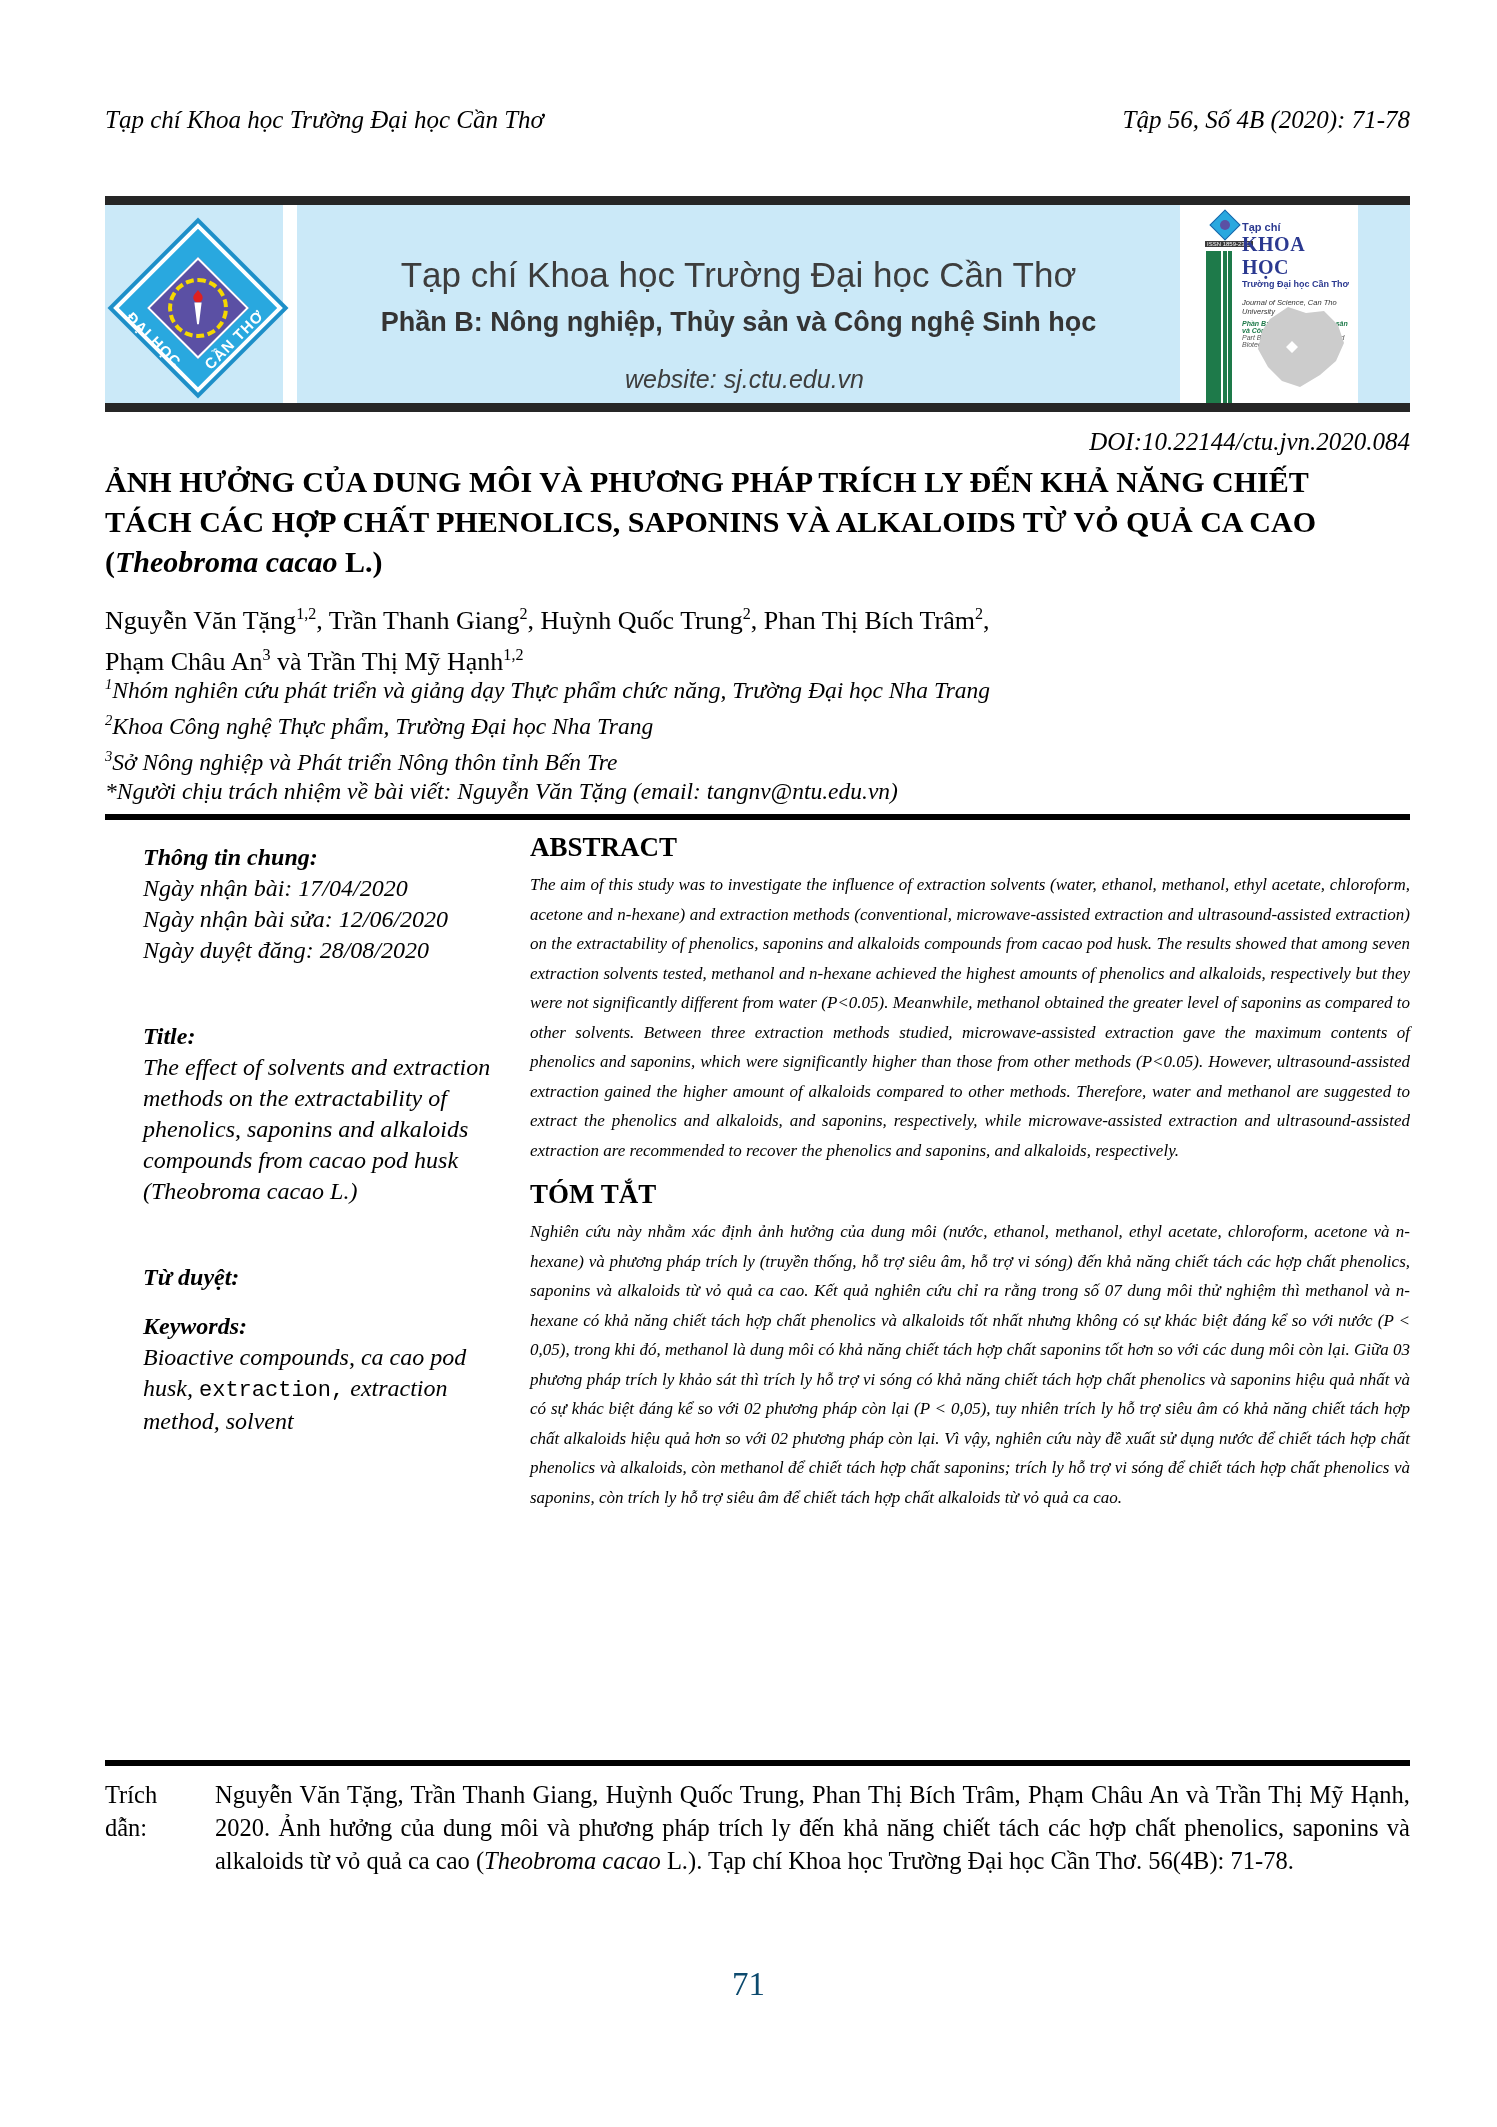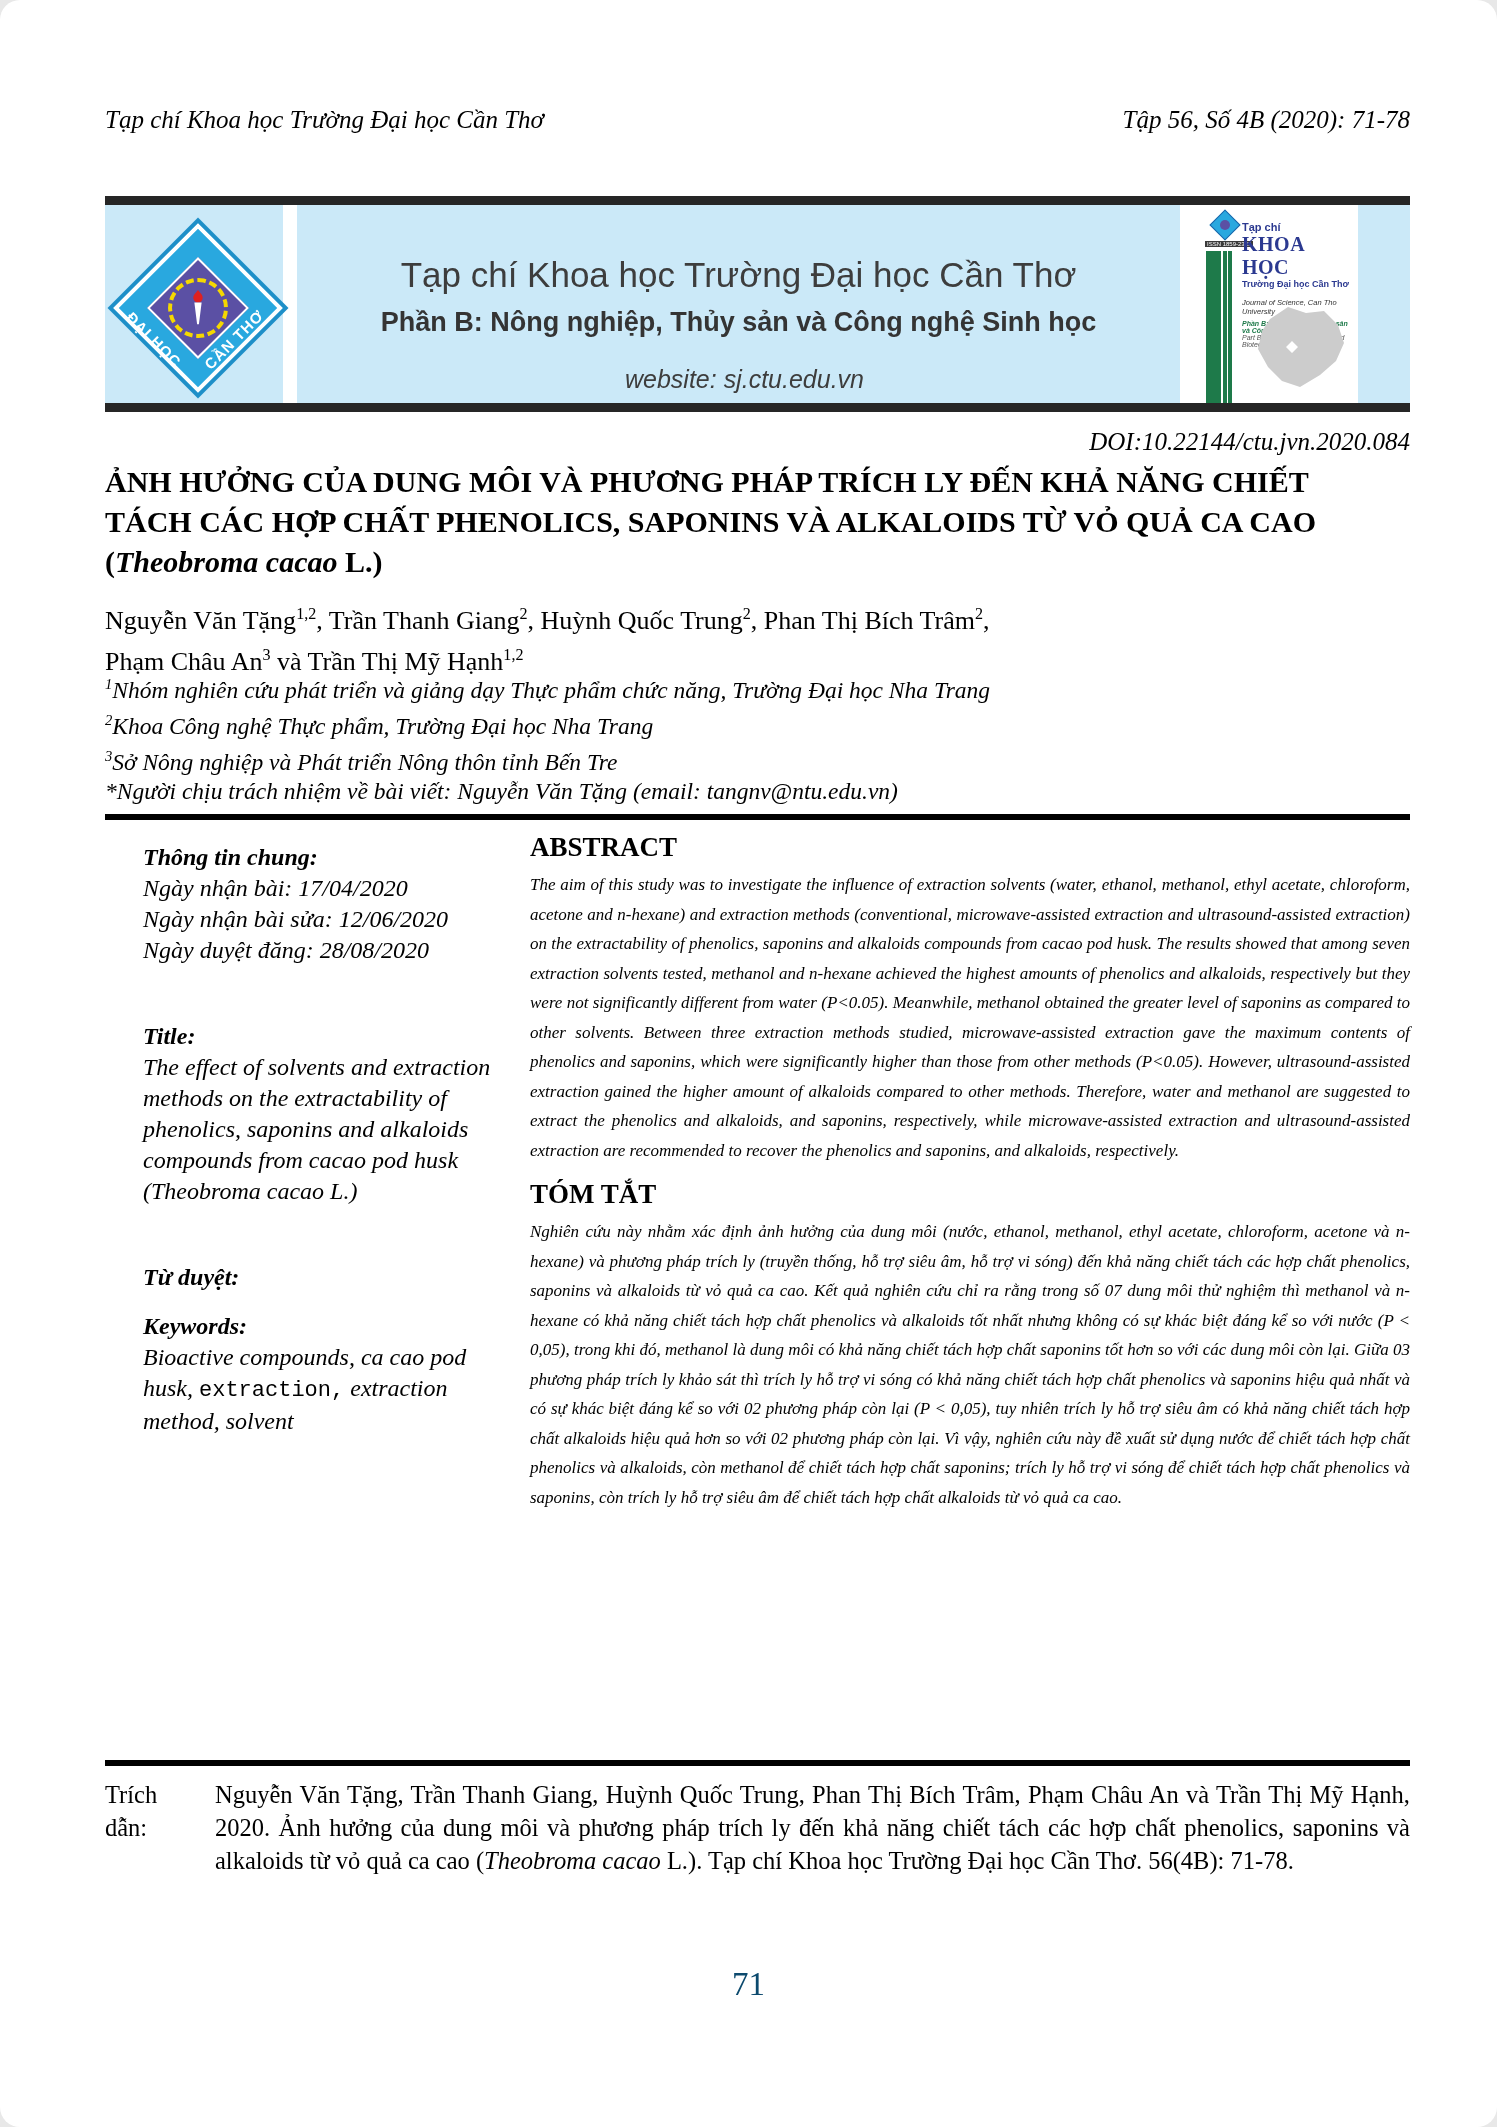--- a/index.html
+++ b/index.html
@@ -1,17 +1,17 @@
 <!DOCTYPE html>
 <html><head>
 <meta charset="utf-8">
 <style>
   html,body{margin:0;padding:0;background:#e8e8e8;}
   .page{position:relative;width:1497px;height:2127px;background:#ffffff;
-        font-family:"Liberation Serif", serif;color:#000;overflow:hidden;border-radius:20px;}
+        font-family:"Liberation Serif", serif;color:#000;overflow:hidden;}
 
   
   .running-head{position:absolute;top:106px;left:105px;width:1305px;
     display:flex;justify-content:space-between;font-style:italic;font-size:25px;}
 
   
   .banner{position:absolute;top:196px;left:105px;width:1305px;height:216px;
     box-sizing:border-box;background:#cbe9f8;border-top:9px solid #262626;
     border-bottom:9px solid #262626;display:flex;
     font-family:"Liberation Sans", sans-serif;}

